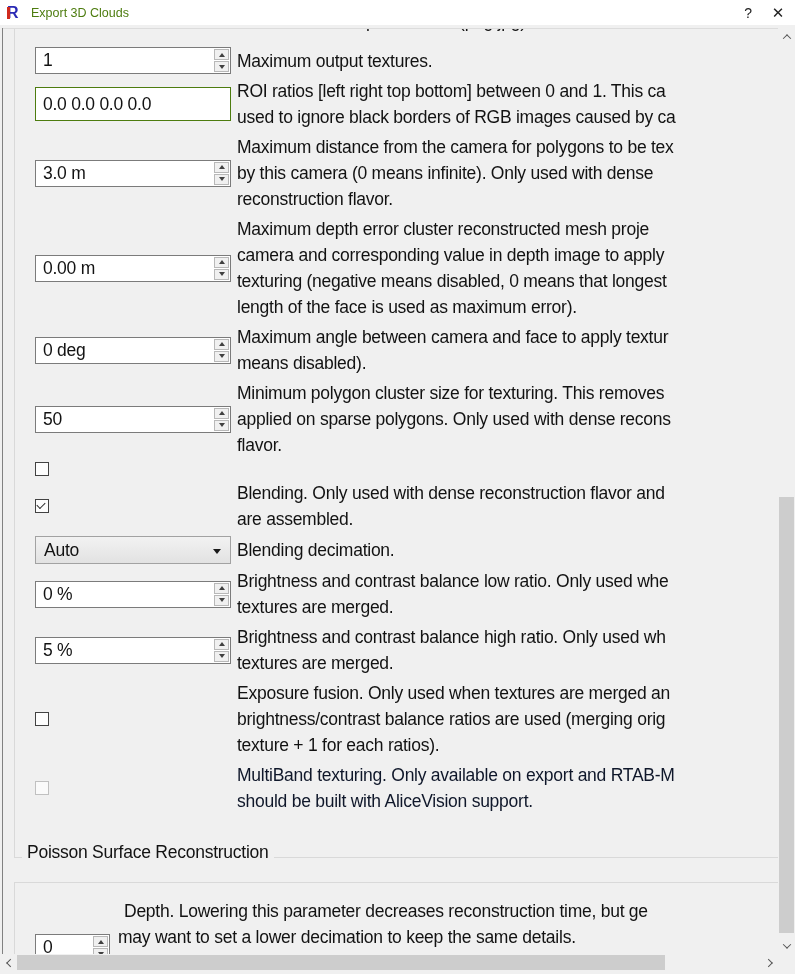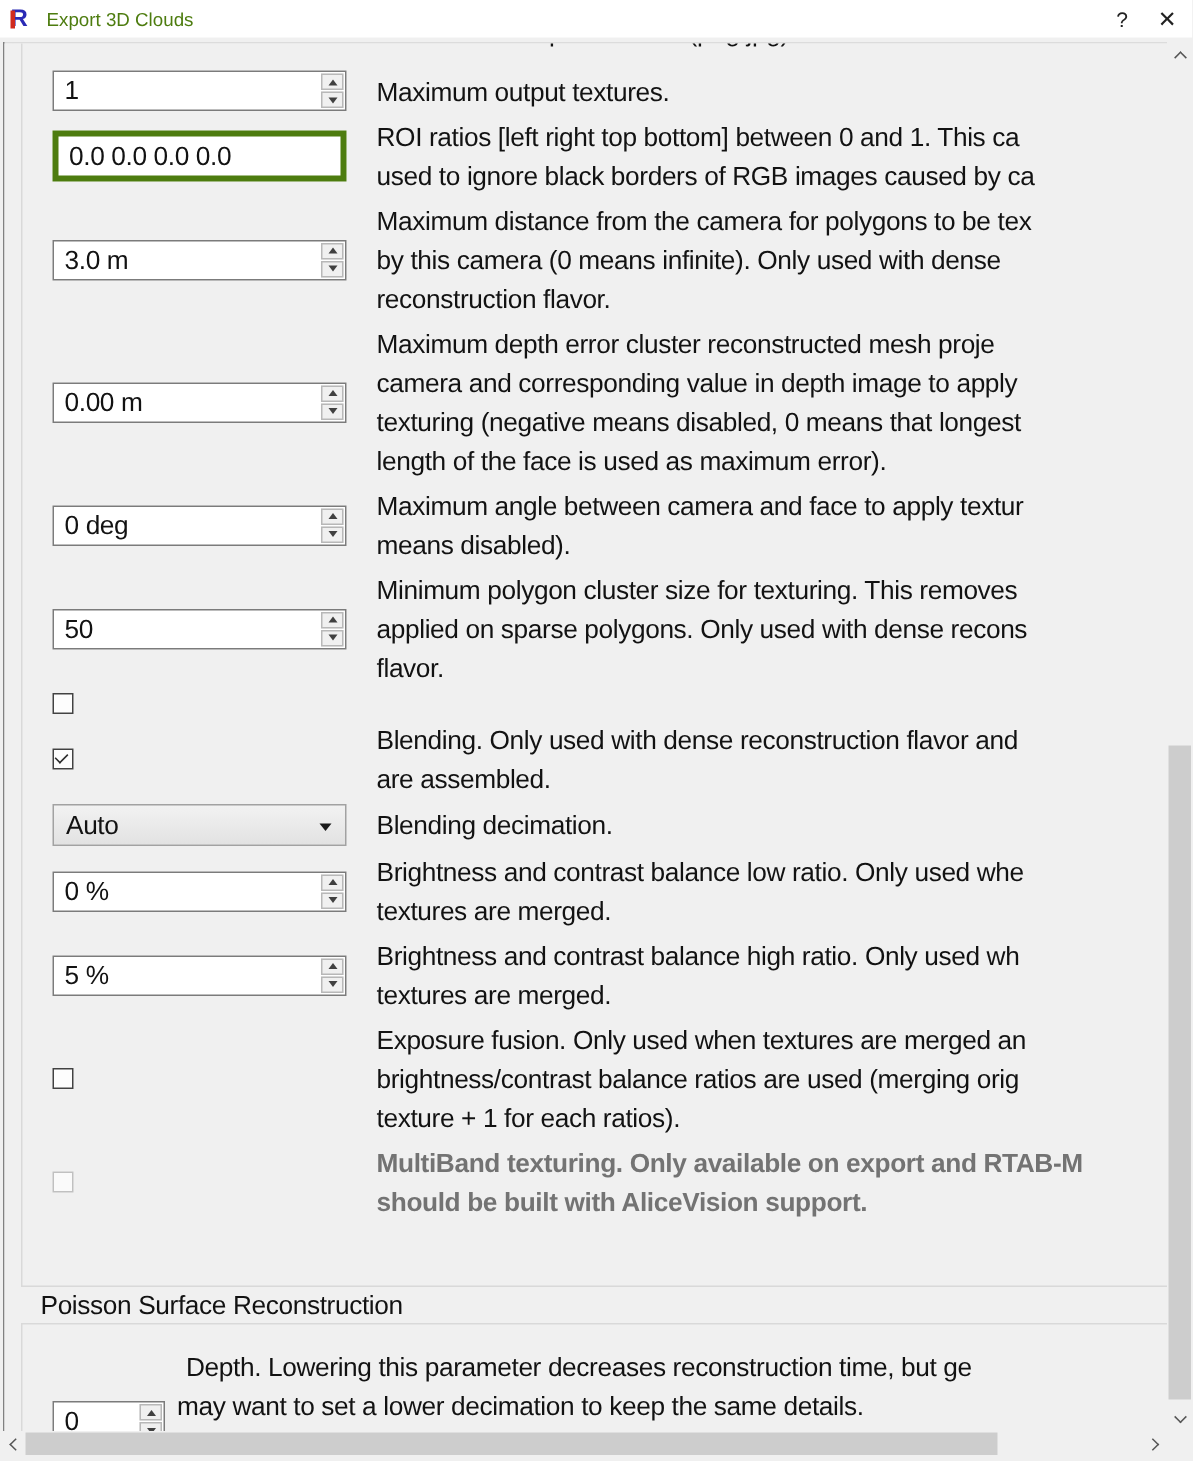--- a/index.html
+++ b/index.html
@@ -32,47 +32,47 @@
   .viewport{
     position:absolute;left:3px;top:29px;width:775px;height:925px;overflow:hidden;background:#f0f0f0;
   }
   
   .gbox1{
     position:absolute;left:11px;top:-12px;width:1100px;height:841px;
     border:1px solid #d9d9d9;background:transparent;
   }
   .gbox2-line{position:absolute;left:11px;top:853px;width:1100px;height:130px;border-top:1px solid #d9d9d9;border-left:1px solid #d9d9d9;}
   .gbox2-title{
-    position:absolute;left:19px;top:831px;background:#f0f0f0;padding:0 5px;
+    position:absolute;left:19px;top:813px;background:#f0f0f0;padding:0 5px;
     font-size:17.5px;white-space:nowrap;
   }
   .top-clip{
     position:absolute;left:234px;top:-21px;font-size:17.5px;line-height:26px;white-space:nowrap;
   }
   
   .rows{position:absolute;left:32px;top:18px;width:743px;}
   .row{display:flex;align-items:center;margin-bottom:4px;}
   .fieldcol{width:196px;flex:none;display:flex;align-items:center;}
-  .labelcol{flex:1;min-width:0;margin-left:20px;overflow:hidden;}
+  .labelcol{flex:1;min-width:0;margin-left:6px;overflow:hidden;}
   .lline{font-size:17.5px;line-height:26px;white-space:nowrap;overflow:hidden;}
-  .labelcol.disabled .lline{color:#737373;font-weight:bold;}
+  .labelcol.disabled .lline{color:#0f172a;}
   
   .spinbox{
     position:relative;width:196px;height:27px;background:#fff;border:1px solid #7b7b7b;
     display:flex;align-items:center;padding-left:7px;
   }
   .spinbox.small{width:75px;}
   .spinval{font-size:17.5px;}
   .spinbtns{position:absolute;right:1px;top:1px;bottom:1px;width:15px;display:flex;flex-direction:column;}
   .sb{flex:1;background:#f0f0f0;border:1px solid #b8b8b8;display:flex;align-items:center;justify-content:center;}
   .sb.up{margin-bottom:1px;}
   .tri-up{width:0;height:0;border-left:3px solid transparent;border-right:3px solid transparent;border-bottom:4px solid #404040;}
   .tri-down{width:0;height:0;border-left:3px solid transparent;border-right:3px solid transparent;border-top:4px solid #404040;}
   .lineedit{
-    width:196px;height:34px;background:#fff;border:4px solid #4d7c0f;
+    width:196px;height:34px;background:#fff;border:1px solid #4d7c0f;
     display:flex;align-items:center;padding-left:7px;font-size:17.5px;
   }
   
   .combobox{
     position:relative;width:212px;height:28px;border:1px solid #a2a2a2;
     background:linear-gradient(#f2f2f2,#e2e2e2);
     display:flex;align-items:center;padding-left:8px;font-size:17.5px;
   }
   .combo-arrow{position:absolute;right:9px;top:12px;width:0;height:0;
     border-left:4px solid transparent;border-right:4px solid transparent;border-top:5px solid #1a1a1a;}

